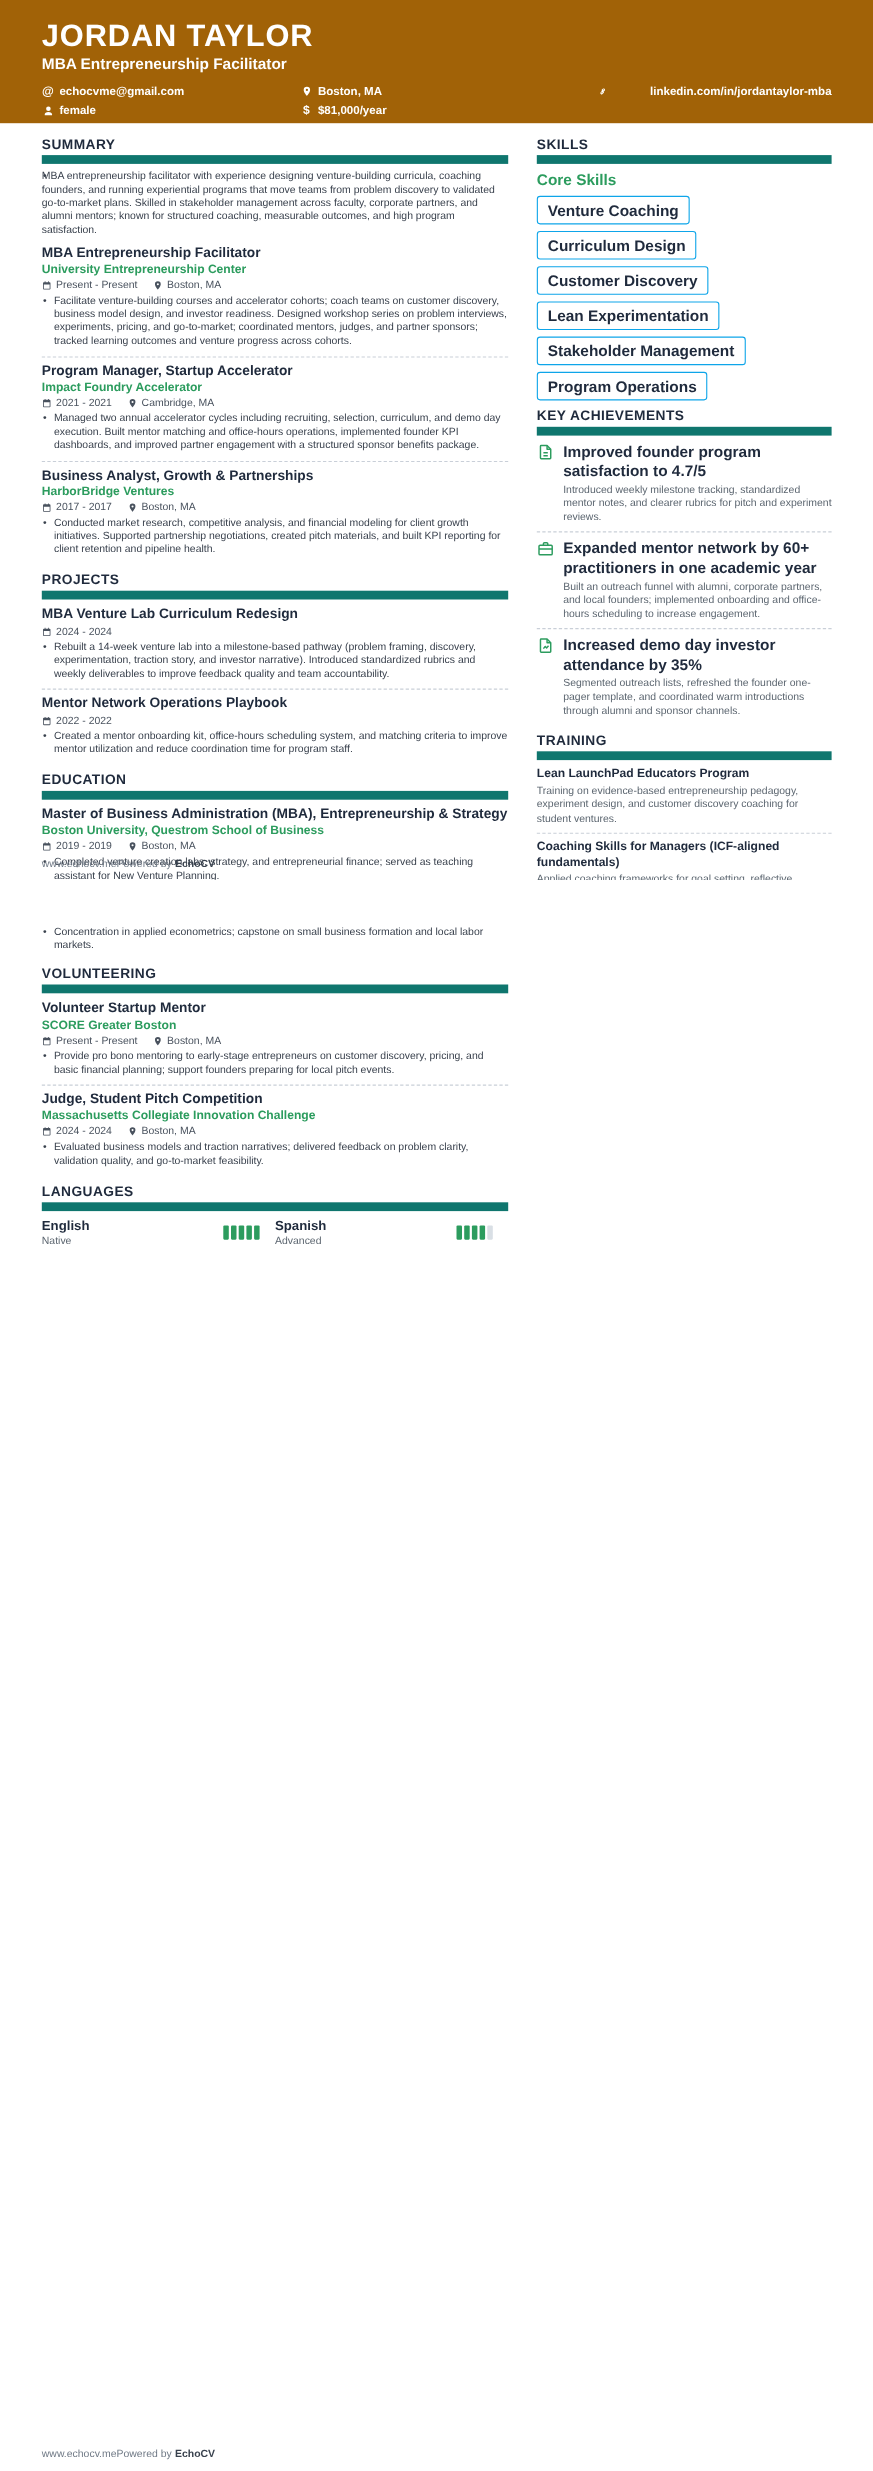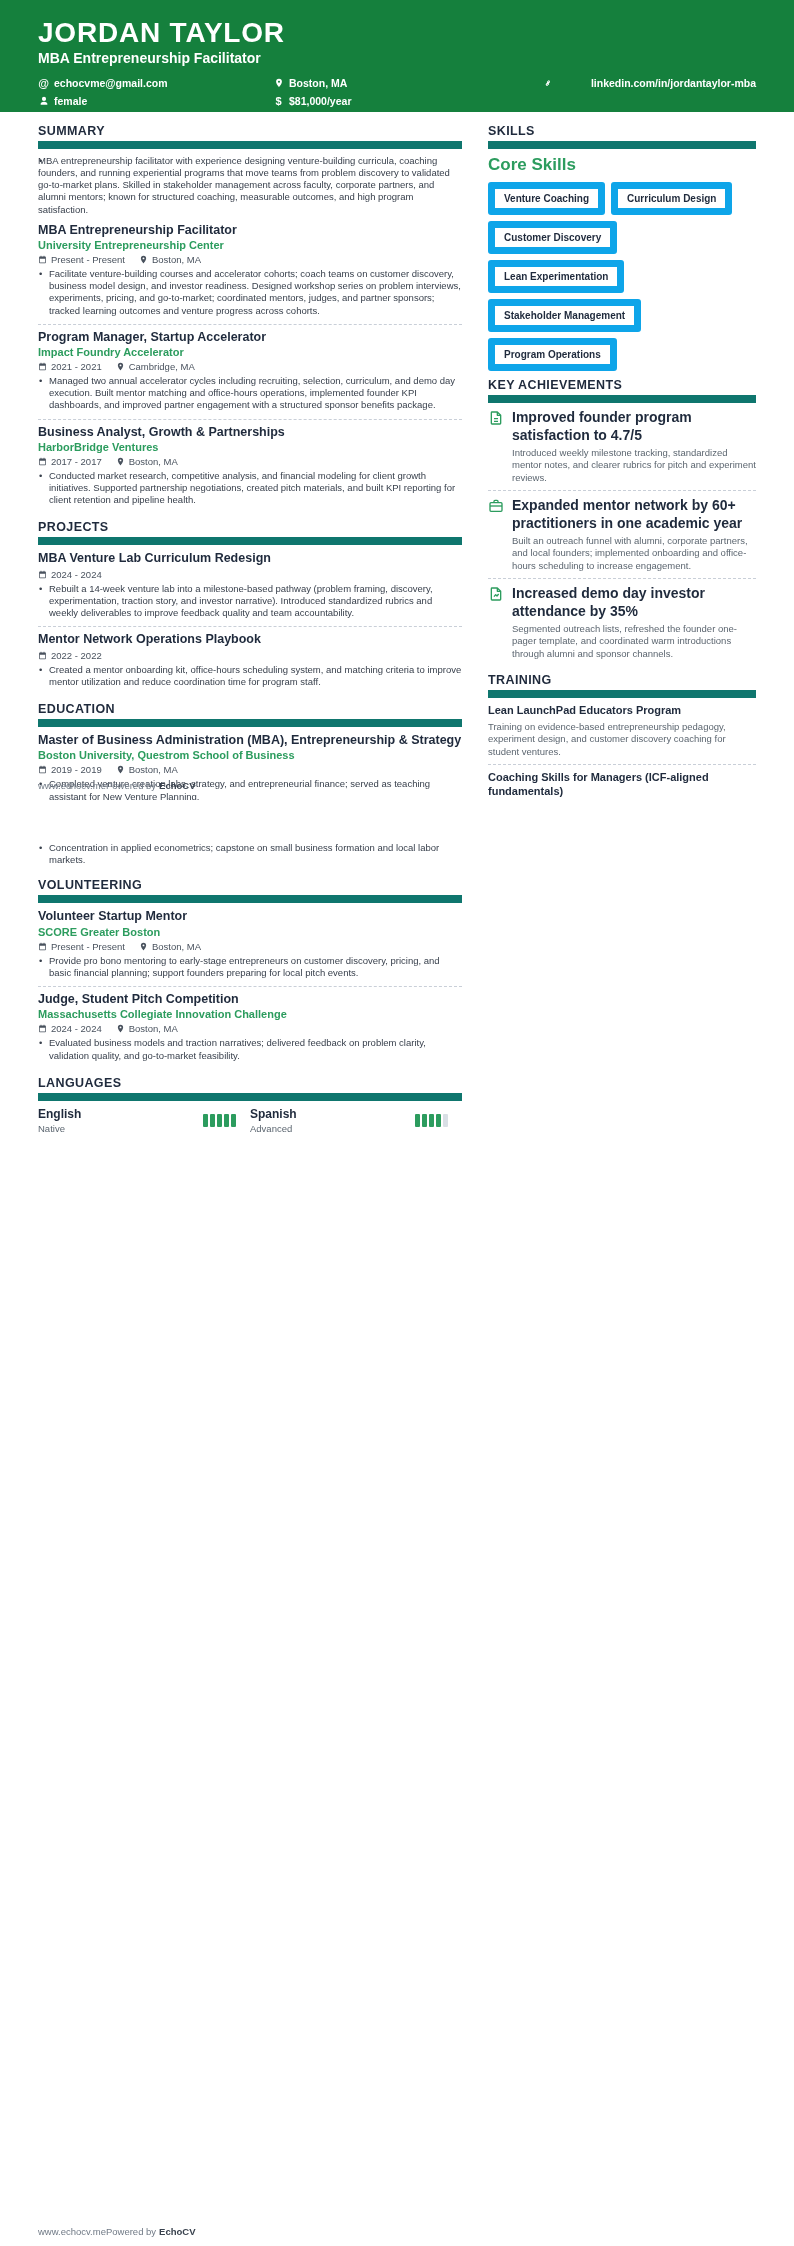--- a/index.html
+++ b/index.html
@@ -4,21 +4,21 @@
 <style>
   * { margin:0; padding:0; box-sizing:border-box; }
   html,body { background:#ffffff; }
   body { width:794px; font-family:"Liberation Sans", sans-serif; color:#353e4a; }
   .canvas { width:794px; height:2246px; position:relative; background:#ffffff; overflow:hidden; }
   .page { position:relative; width:794px; background:#ffffff; overflow:hidden; }
   .page--one { height:800px; }
   .page--two { height:1446px; }
 
   
-  .header { height:112px; background:#15803d; color:#ffffff; padding:18px 38px 0 38px; }
+  .header { height:112px; background:#a16207; color:#ffffff; padding:18px 38px 0 38px; }
   .name { font-size:28px; font-weight:800; letter-spacing:0.8px; line-height:1.05; }
   .job-title { font-size:14px; font-weight:700; margin-top:3px; }
   .contact-grid { display:grid; grid-template-columns:235px 1fr auto; row-gap:6px; margin-top:11px;
                   font-size:10.5px; font-weight:700; align-items:center; }
   .contact-item { display:flex; align-items:center; gap:5px; white-space:nowrap; }
   .contact-item.right { justify-self:end;gap:37px; }
   .cicon { width:11px; height:11px; display:inline-flex; align-items:center; justify-content:center; flex:none; }
   .cicon svg { width:10px; height:10px; display:block; }
   .cicon-glyph { font-size:11px; font-weight:800; line-height:1; }
 
@@ -40,23 +40,23 @@
   .meta-cell { display:flex; align-items:center; gap:4px; }
   .micon { width:9px; height:9px; display:inline-flex; color:#49525e; flex:none; }
   .micon svg { width:9px; height:9px; display:block; }
 
   ul.bullets { list-style:none; }
   ul.bullets li { position:relative; padding-left:11px; font-size:9.5px; line-height:1.28;
                   color:#39414d; margin-bottom:2px; }
   ul.bullets li::before { content:"•"; position:absolute; left:1px; top:0; color:#39414d; }
 
   
-  .skill-group-title { font-size:17px; font-weight:700; color:#2c9c5e; margin:2px 0 7px 0; }
+  .skill-group-title { font-size:14px; font-weight:700; color:#2c9c5e; margin:2px 0 7px 0; }
   .pills { display:flex; flex-wrap:wrap; gap:6px; }
-  .pill { border:7px solid #0ea5e9; border-radius:3px; padding:4px 9px; font-size:10px;
+  .pill { border:1px solid #0ea5e9; border-radius:3px; padding:4px 9px; font-size:14px;
           font-weight:700; color:#1f2a3c; background:#ffffff; white-space:nowrap; }
 
   .ach-item { display:flex; gap:8px; padding-bottom:6px; margin-bottom:6px; }
   .ach-item.sep { border-bottom:1px dashed #c9cfd8; }
   .ach-icon { width:16px; height:16px; color:#2c9c5e; flex:none; margin-top:1px; }
   .ach-icon svg { width:16px; height:16px; display:block; }
   .ach-title { font-size:14px; font-weight:700; color:#1f2a3c; line-height:1.25; margin-bottom:3px; }
   .ach-desc, .training-desc { font-size:9.5px; color:#5c6670; line-height:1.3; }
   .training-item { padding-bottom:6px; margin-bottom:6px; }
   .training-item.sep { border-bottom:1px dashed #c9cfd8; }

